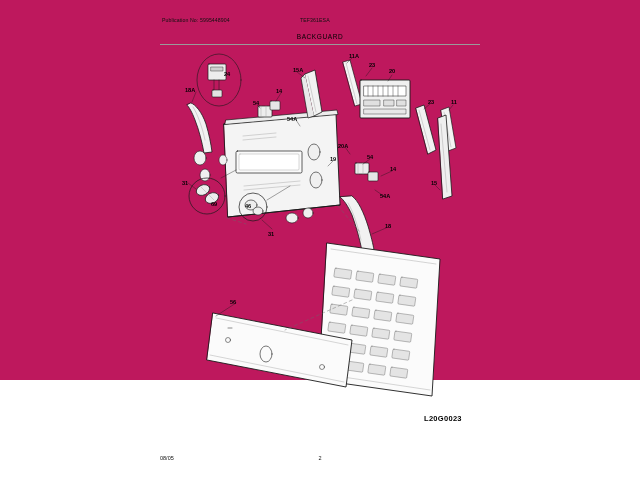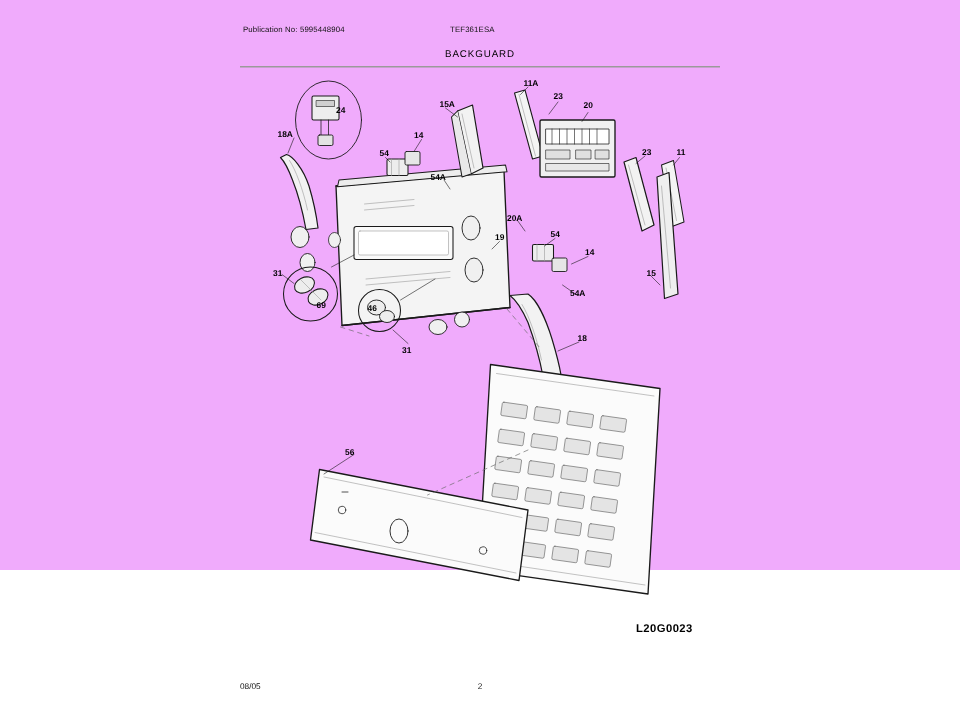--- a/index.html
+++ b/index.html
@@ -11,21 +11,21 @@
     width: 640px;
     height: 480px;
     font-family: "Liberation Sans", sans-serif;
     color: #000000;
     overflow: hidden;
   }
   #page {
     position: relative;
     width: 640px;
     height: 380px;
-    background: #f0abfc;
+    background: #be185d;
   }
 
   
   .pub-no {
     position: absolute;
     left: 162px;
     top: 17px;
     font-size: 5.2px;
     letter-spacing: 0.1px;
     color: #111;

